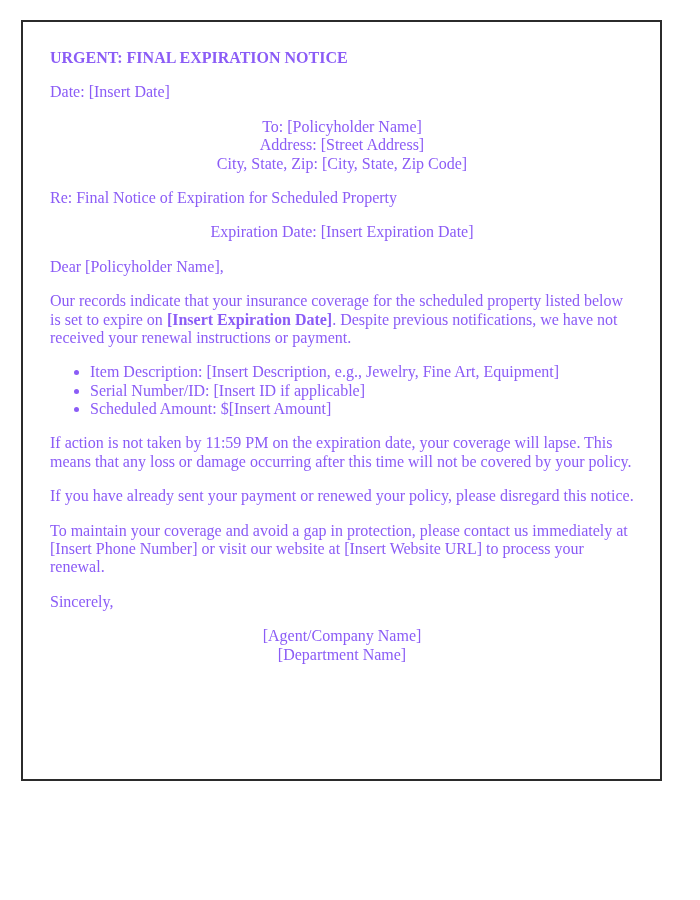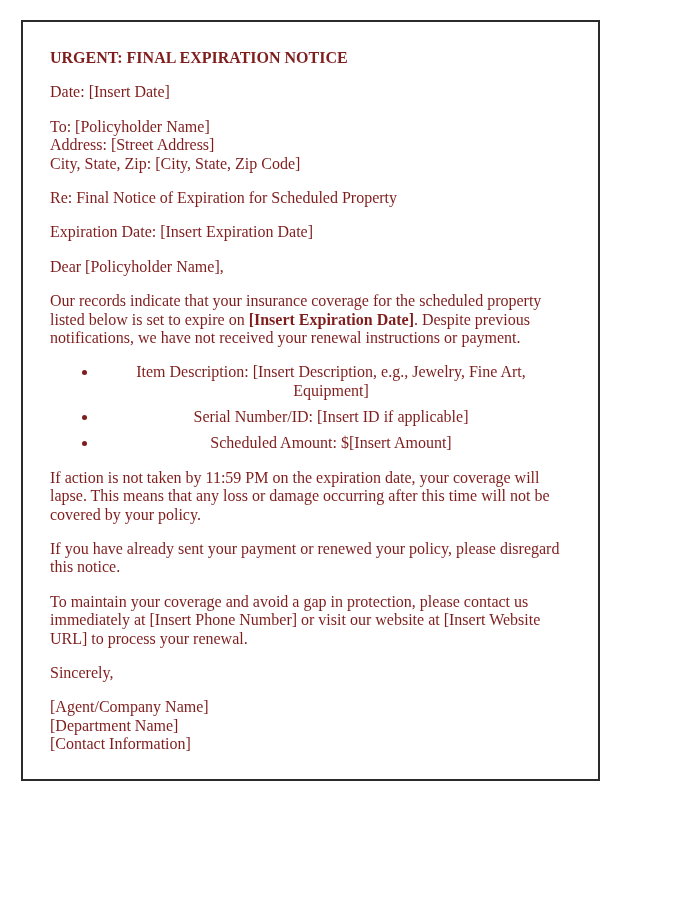--- a/index.html
+++ b/index.html
@@ -10,52 +10,52 @@
   body {
     width: 700px;
     height: 900px;
     position: relative;
     overflow: hidden;
   }
   .letter {
     position: absolute;
     left: 21px;
     top: 20px;
-    width: 579px;
+    width: 641px;
     height: 761px;
     box-sizing: border-box;
     border: 2px solid #2b2b2b;
     padding: 27px 26px 0 27px;
     background: #ffffff;
-    color: #7f1d1d;
+    color: #8b5cf6;
     font-family: "Liberation Serif", "DejaVu Serif", serif;
     font-size: 16px;
     line-height: 1.15;
   }
   .letter p {
     margin: 16px 0;
   }
   .letter p.first {
     margin-top: 0;
   }
   .b {
     font-weight: bold;
   }
   .line {
     display: block;
+    text-align: center;
   }
   .letter ul {
     margin: 16px 0;
     padding-left: 40px;
     list-style-type: disc;
   }
   .letter li {
-    margin: 8px;
+    margin: 0;
     padding: 0;
-    text-align: center;
   }
 </style>
 </head>
 <body>
 
 <div class="letter">
 
   <p class="b first">URGENT: FINAL EXPIRATION NOTICE</p>
 
   <p>Date: [Insert Date]</p>
@@ -87,16 +87,15 @@
 
   <p>If you have already sent your payment or renewed your policy, please disregard this notice.</p>
 
   <p>To maintain your coverage and avoid a gap in protection, please contact us immediately at [Insert Phone Number] or visit our website at [Insert Website URL] to process your renewal.</p>
 
   <p>Sincerely,</p>
 
   <p>
     <span class="line">[Agent/Company Name]</span>
     <span class="line">[Department Name]</span>
-    <span class="line">[Contact Information]</span>
   </p>
 
 </div>
 
 </body></html>

